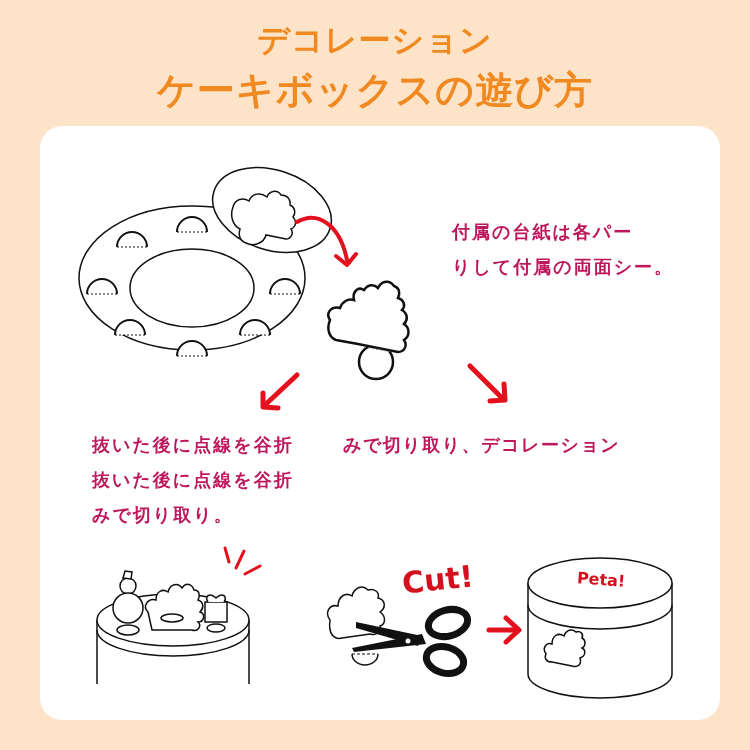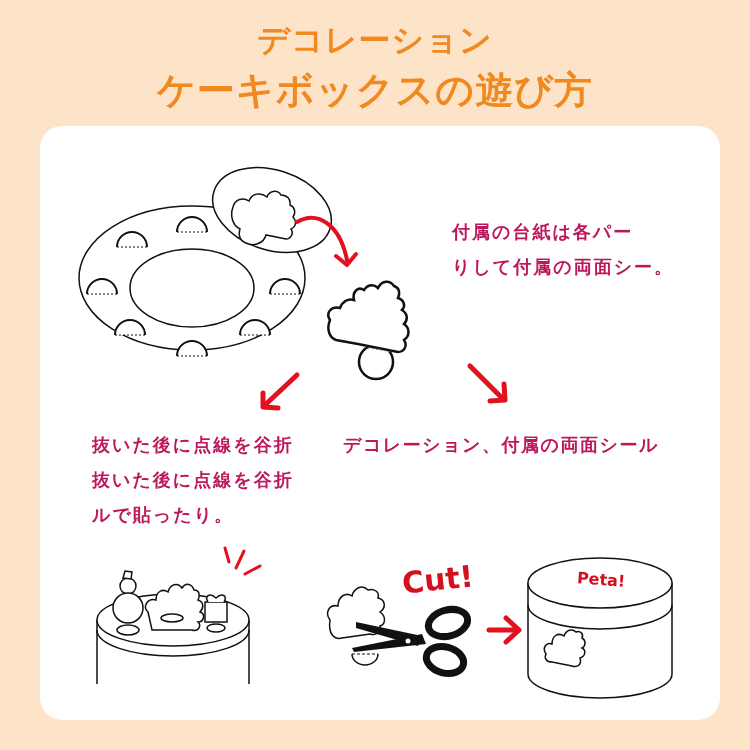--- a/index.html
+++ b/index.html
@@ -81,25 +81,25 @@
 </svg>
 
 <div class="txt" style="left:452px;top:214px;">
   <div>付属の台紙は各パー</div>
   <div>りして付属の両面シー。</div>
 </div>
 
 <div class="txt" style="left:68px;top:427px;margin-left:24px;">
   <div>抜いた後に点線を谷折</div>
   <div>抜いた後に点線を谷折</div>
-  <div>ルで貼ったり。</div>
+  <div>みで切り取り。</div>
 </div>
 
 <div class="txt" style="left:343px;top:427px;letter-spacing:1.5px;">
-  <div>デコレーション、付属の両面シール</div>
+  <div>みで切り取り、デコレーション</div>
 </div>
 
 <svg style="left:0;top:0;" width="750" height="750">
   <g fill="#fff" stroke="#111" stroke-width="1.5">
     <path d="M97 684 L97 620 A76 26 0 0 1 249 620 L249 684"></path>
     <path d="M97 620 A76 26 0 0 0 249 620"></path>
     <path d="M97 630 A76 26 0 0 0 249 630" fill="none"></path>
 
     <path d="M148 612 c-6-6 0-14 8-12 c0-8 6-12 12-8 c2-8 10-10 14-4 c4-6 10-4 12 2 c6 0 6 6 4 10 c6 2 6 8 2 12 c6 2 4 10-2 10 c4 4 0 10-6 8 l-40 0 z"></path>
     <ellipse cx="172" cy="618" rx="11" ry="4"></ellipse>

